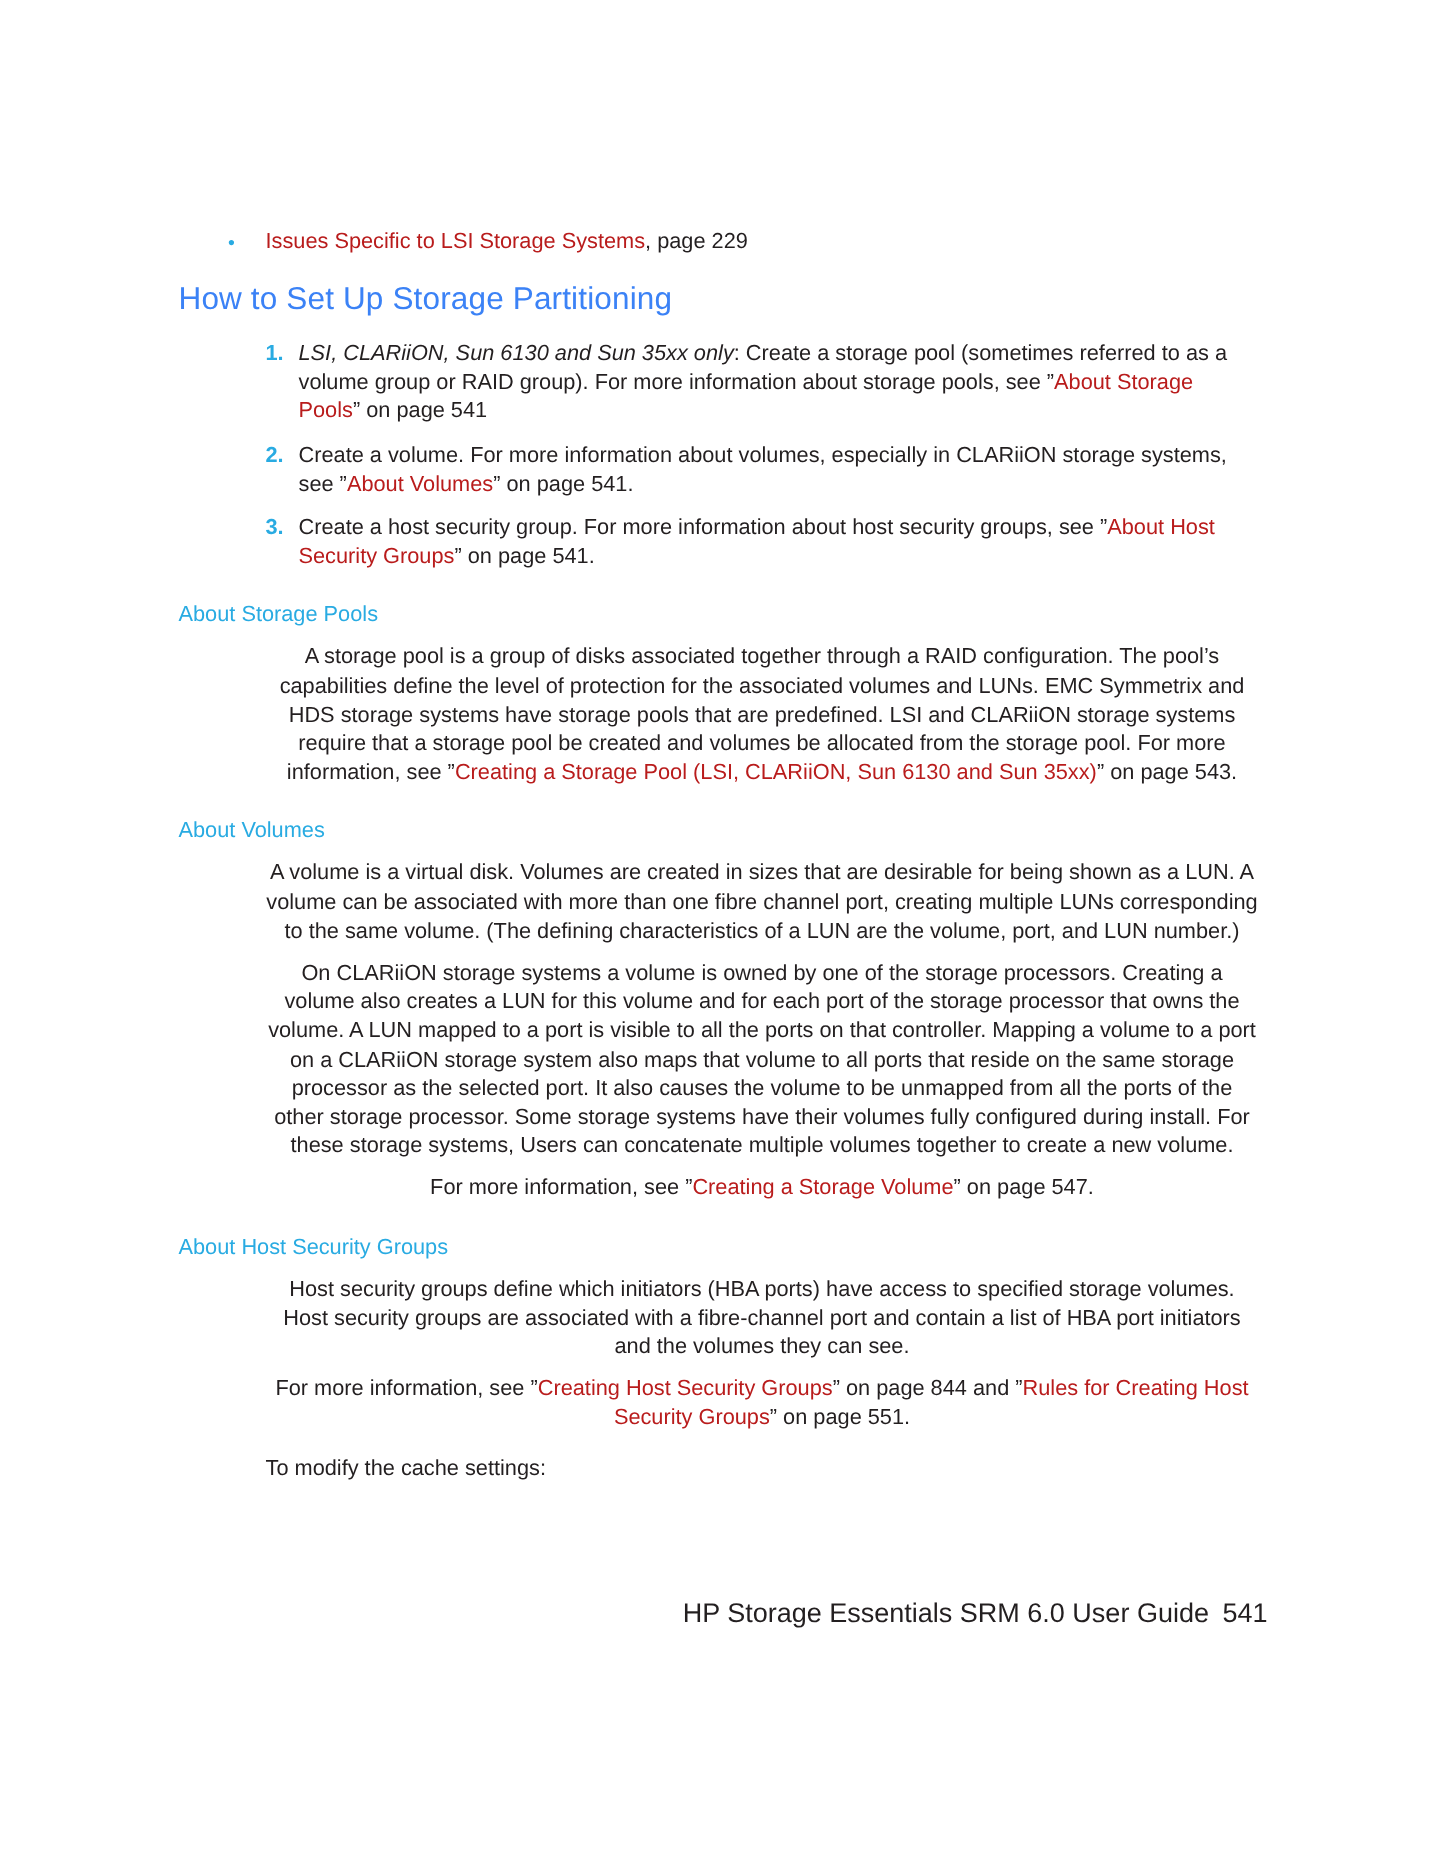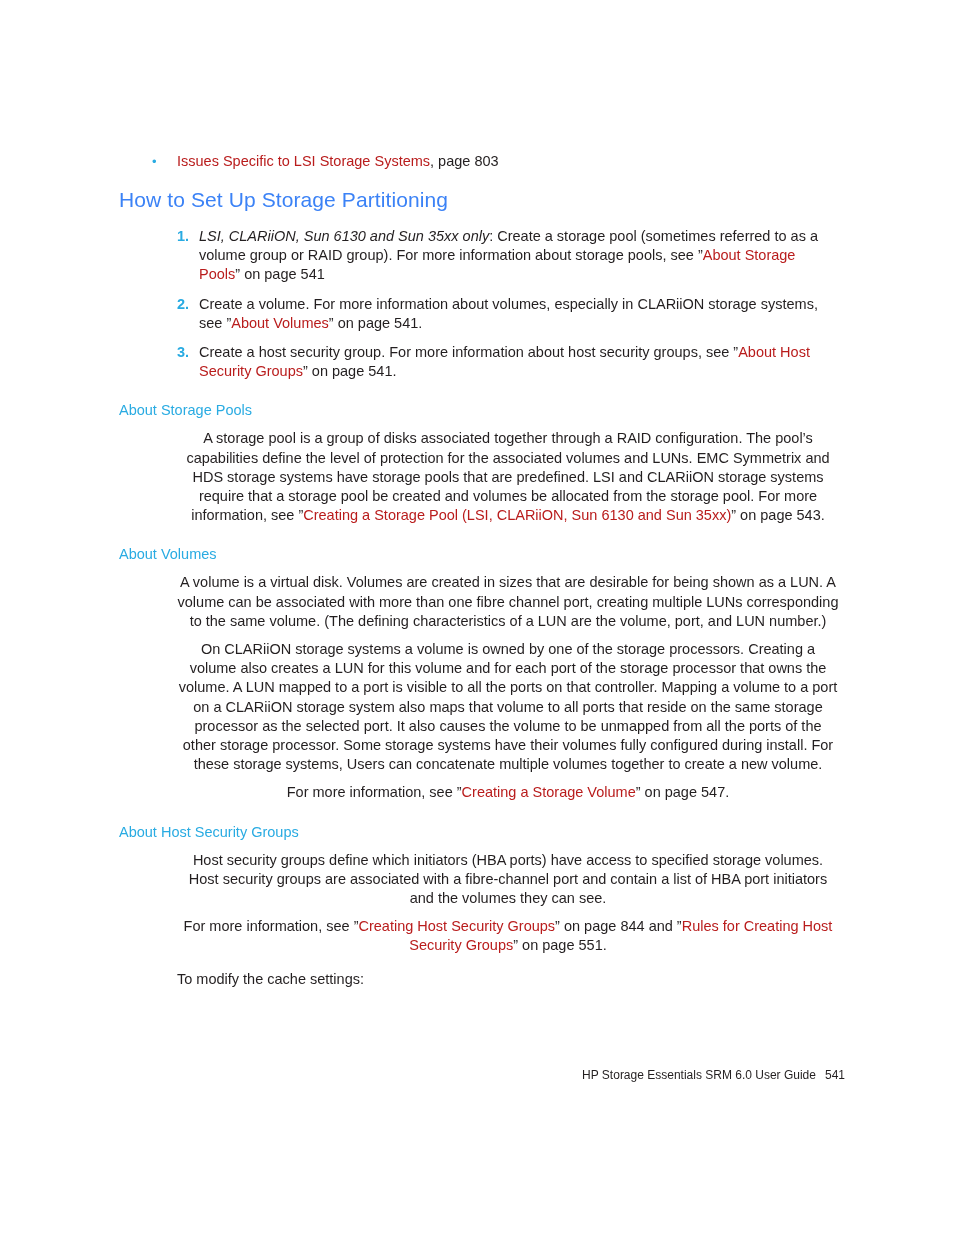--- a/index.html
+++ b/index.html
@@ -127,38 +127,38 @@
     line-height: 19.2px;
   }
 
   
   .footer {
     position: absolute;
     left: 119px;
     top: 1066px;
     width: 726px;
     text-align: right;
-    font-size: 12px;
+    font-size: 18px;
     line-height: 18px;
     color: #231f20;
   }
   .footer .pagenum {
     margin-left: 9px;
   }
 </style>
 </head>
 <body>
 
 <div class="page">
 
   <div class="content">
 
     <ul class="toplist">
       <li>
-        <span class="bullet">•</span><span class="link">Issues Specific to LSI Storage Systems</span><span class="plain">, page 803</span>
+        <span class="bullet">•</span><span class="link">Issues Specific to LSI Storage Systems</span><span class="plain">, page 229</span>
       </li>
     </ul>
 
     <h1 class="sec">How to Set Up Storage Partitioning</h1>
 
     <div class="indent">
 
       <ol class="steps">
         <li>
           <span class="num">1.</span><span class="ital plain">LSI, CLARiiON, Sun 6130 and Sun 35xx only</span><span class="plain">: Create a storage pool (sometimes referred to as a volume group or RAID group). For more information about storage pools, see ”</span><span class="link">About Storage Pools</span><span class="plain">” on page 541</span>

